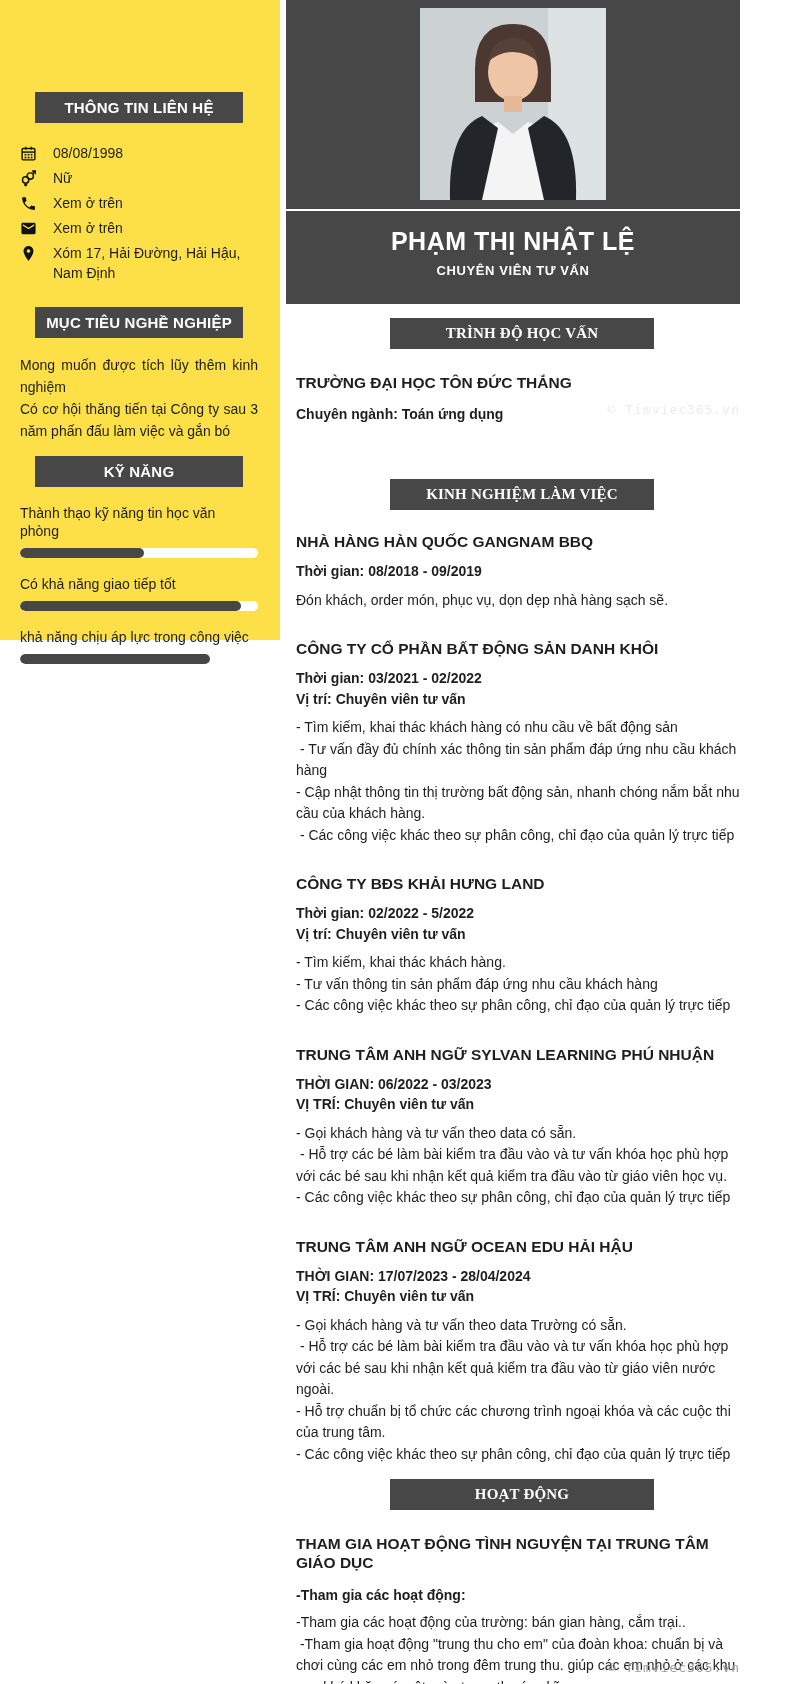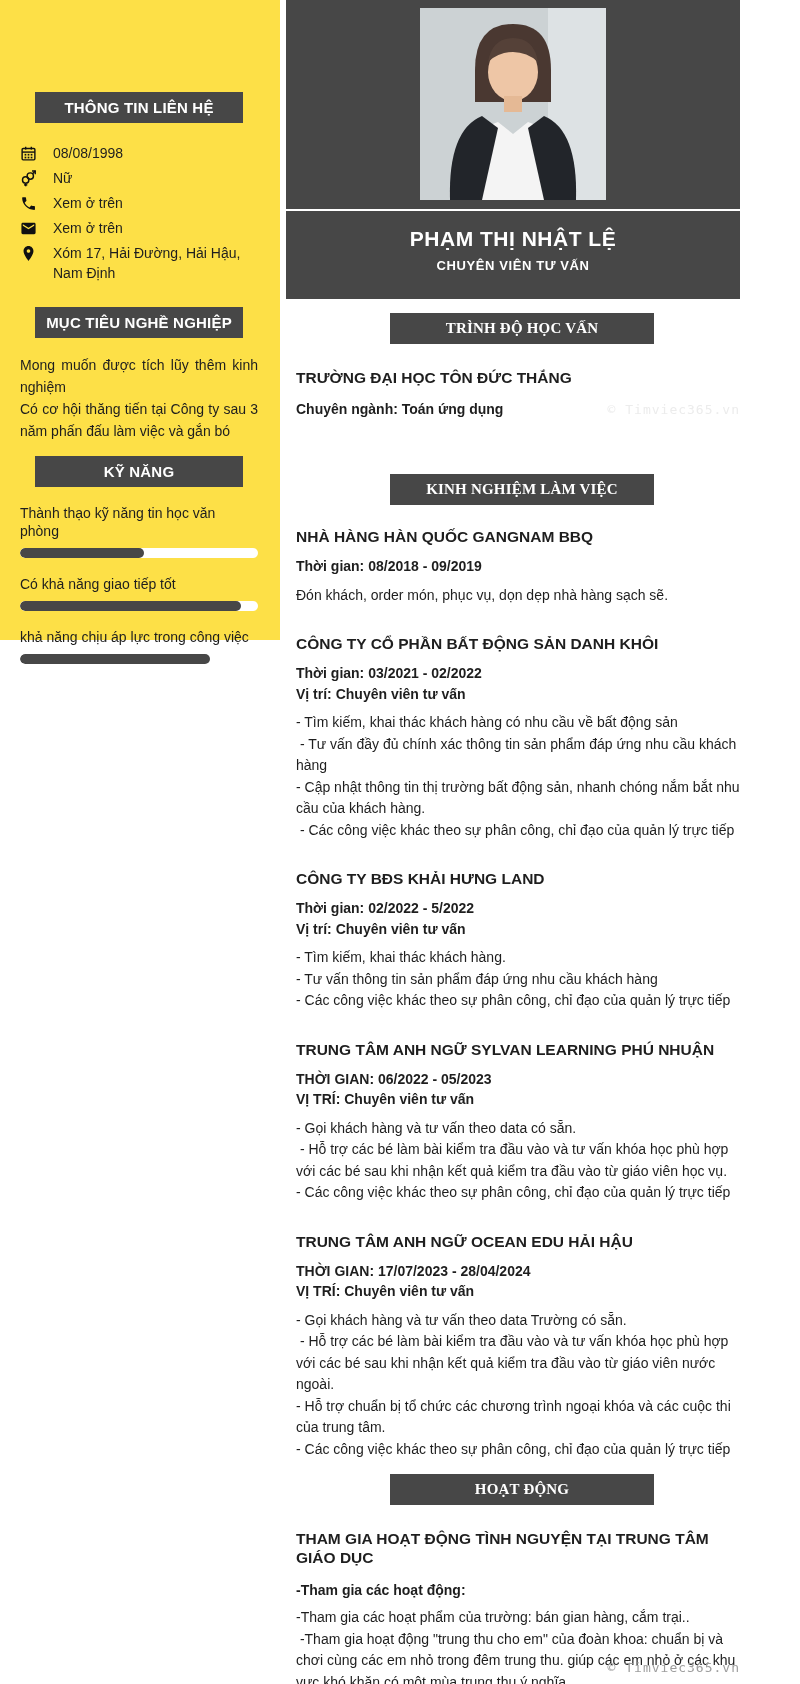--- a/index.html
+++ b/index.html
@@ -33,21 +33,21 @@
   .skill-row { margin-top:17px; }
   .skill-label { font-size:14px; line-height:18px; }
   .skill-track { margin-top:8px; height:10px; background:#ffffff; border-radius:5px; overflow:hidden; }
   .skill-fill { height:10px; background:#474747; border-radius:5px; }
 
   
   .main { position:absolute; left:286px; top:0; width:454px; }
   .hero { background:#474747; padding-top:8px; }
   .photo { width:186px; height:192px; margin:0 auto; overflow:hidden; }
   .hero-line { border-top:2px solid #ffffff; margin-top:9px; }
-  .hero-name { color:#fff; text-align:center; font-size:21px; font-weight:700; margin:16px 0 0; letter-spacing:.5px; }
+  .hero-name { color:#fff; text-align:center; font-size:25px; font-weight:700; margin:16px 0 0; letter-spacing:.5px; }
   .hero-title { color:#fff; text-align:center; font-size:13px; font-weight:700; margin:7px 0 0; letter-spacing:.6px; padding-bottom:26px; }
 
   .section-box {
     background:#474747; color:#fff; font-weight:700; font-size:15px;
     text-align:center; width:264px; padding:7px 0; margin-left:104px;
     letter-spacing:.2px;
     font-family:Liberation Serif, serif;
   }
   .edu-box { margin-top:14px; }
   .content { padding-left:10px; }
@@ -227,21 +227,21 @@
       <div class="details">
           <div class="detail-line">- Tìm kiếm, khai thác khách hàng.</div>
           <div class="detail-line">- Tư vấn thông tin sản phẩm đáp ứng nhu cầu khách hàng</div>
           <div class="detail-line">- Các công việc khác theo sự phân công, chỉ đạo của quản lý trực tiếp</div>
         </div>
     </div>
 
     <div class="job">
       <div class="company">TRUNG TÂM ANH NGỮ SYLVAN LEARNING PHÚ NHUẬN</div>
       <div class="timeblock">
-        <div>THỜI GIAN: 06/2022 - 05/2023</div>
+        <div>THỜI GIAN: 06/2022 - 03/2023</div>
         <div>VỊ TRÍ: Chuyên viên tư vấn</div>
       </div>
       <div class="details">
           <div class="detail-line">- Gọi khách hàng và tư vấn theo data có sẵn.</div>
           <div class="detail-line"> - Hỗ trợ các bé làm bài kiểm tra đầu vào và tư vấn khóa học phù hợp với các bé sau khi nhận kết quả kiểm tra đầu vào từ giáo viên học vụ.</div>
           <div class="detail-line">- Các công việc khác theo sự phân công, chỉ đạo của quản lý trực tiếp</div>
         </div>
     </div>
 
     <div class="job">
@@ -258,21 +258,21 @@
         </div>
     </div>
 
   </div>
 
   <div class="section-box act-box">HOẠT ĐỘNG</div>
   <div class="content">
     <div class="act-title">THAM GIA HOẠT ĐỘNG TÌNH NGUYỆN TẠI TRUNG TÂM GIÁO DỤC</div>
     <div class="act-sub">-Tham gia các hoạt động:</div>
     <div class="details">
-        <div class="detail-line">-Tham gia các hoạt phẩm của trường: bán gian hàng, cắm trại..</div>
+        <div class="detail-line">-Tham gia các hoạt động của trường: bán gian hàng, cắm trại..</div>
         <div class="detail-line"> -Tham gia hoạt động "trung thu cho em" của đoàn khoa: chuẩn bị và chơi cùng các em nhỏ trong đêm trung thu. giúp các em nhỏ ở các khu vực khó khăn có một mùa trung thu ý nghĩa.</div>
       </div>
   </div>
 
 </main>
 
 <div class="watermark wm-top">© Timviec365.vn</div>
 <div class="watermark wm-bottom">© Timviec365.vn</div>
 
 </body></html>

